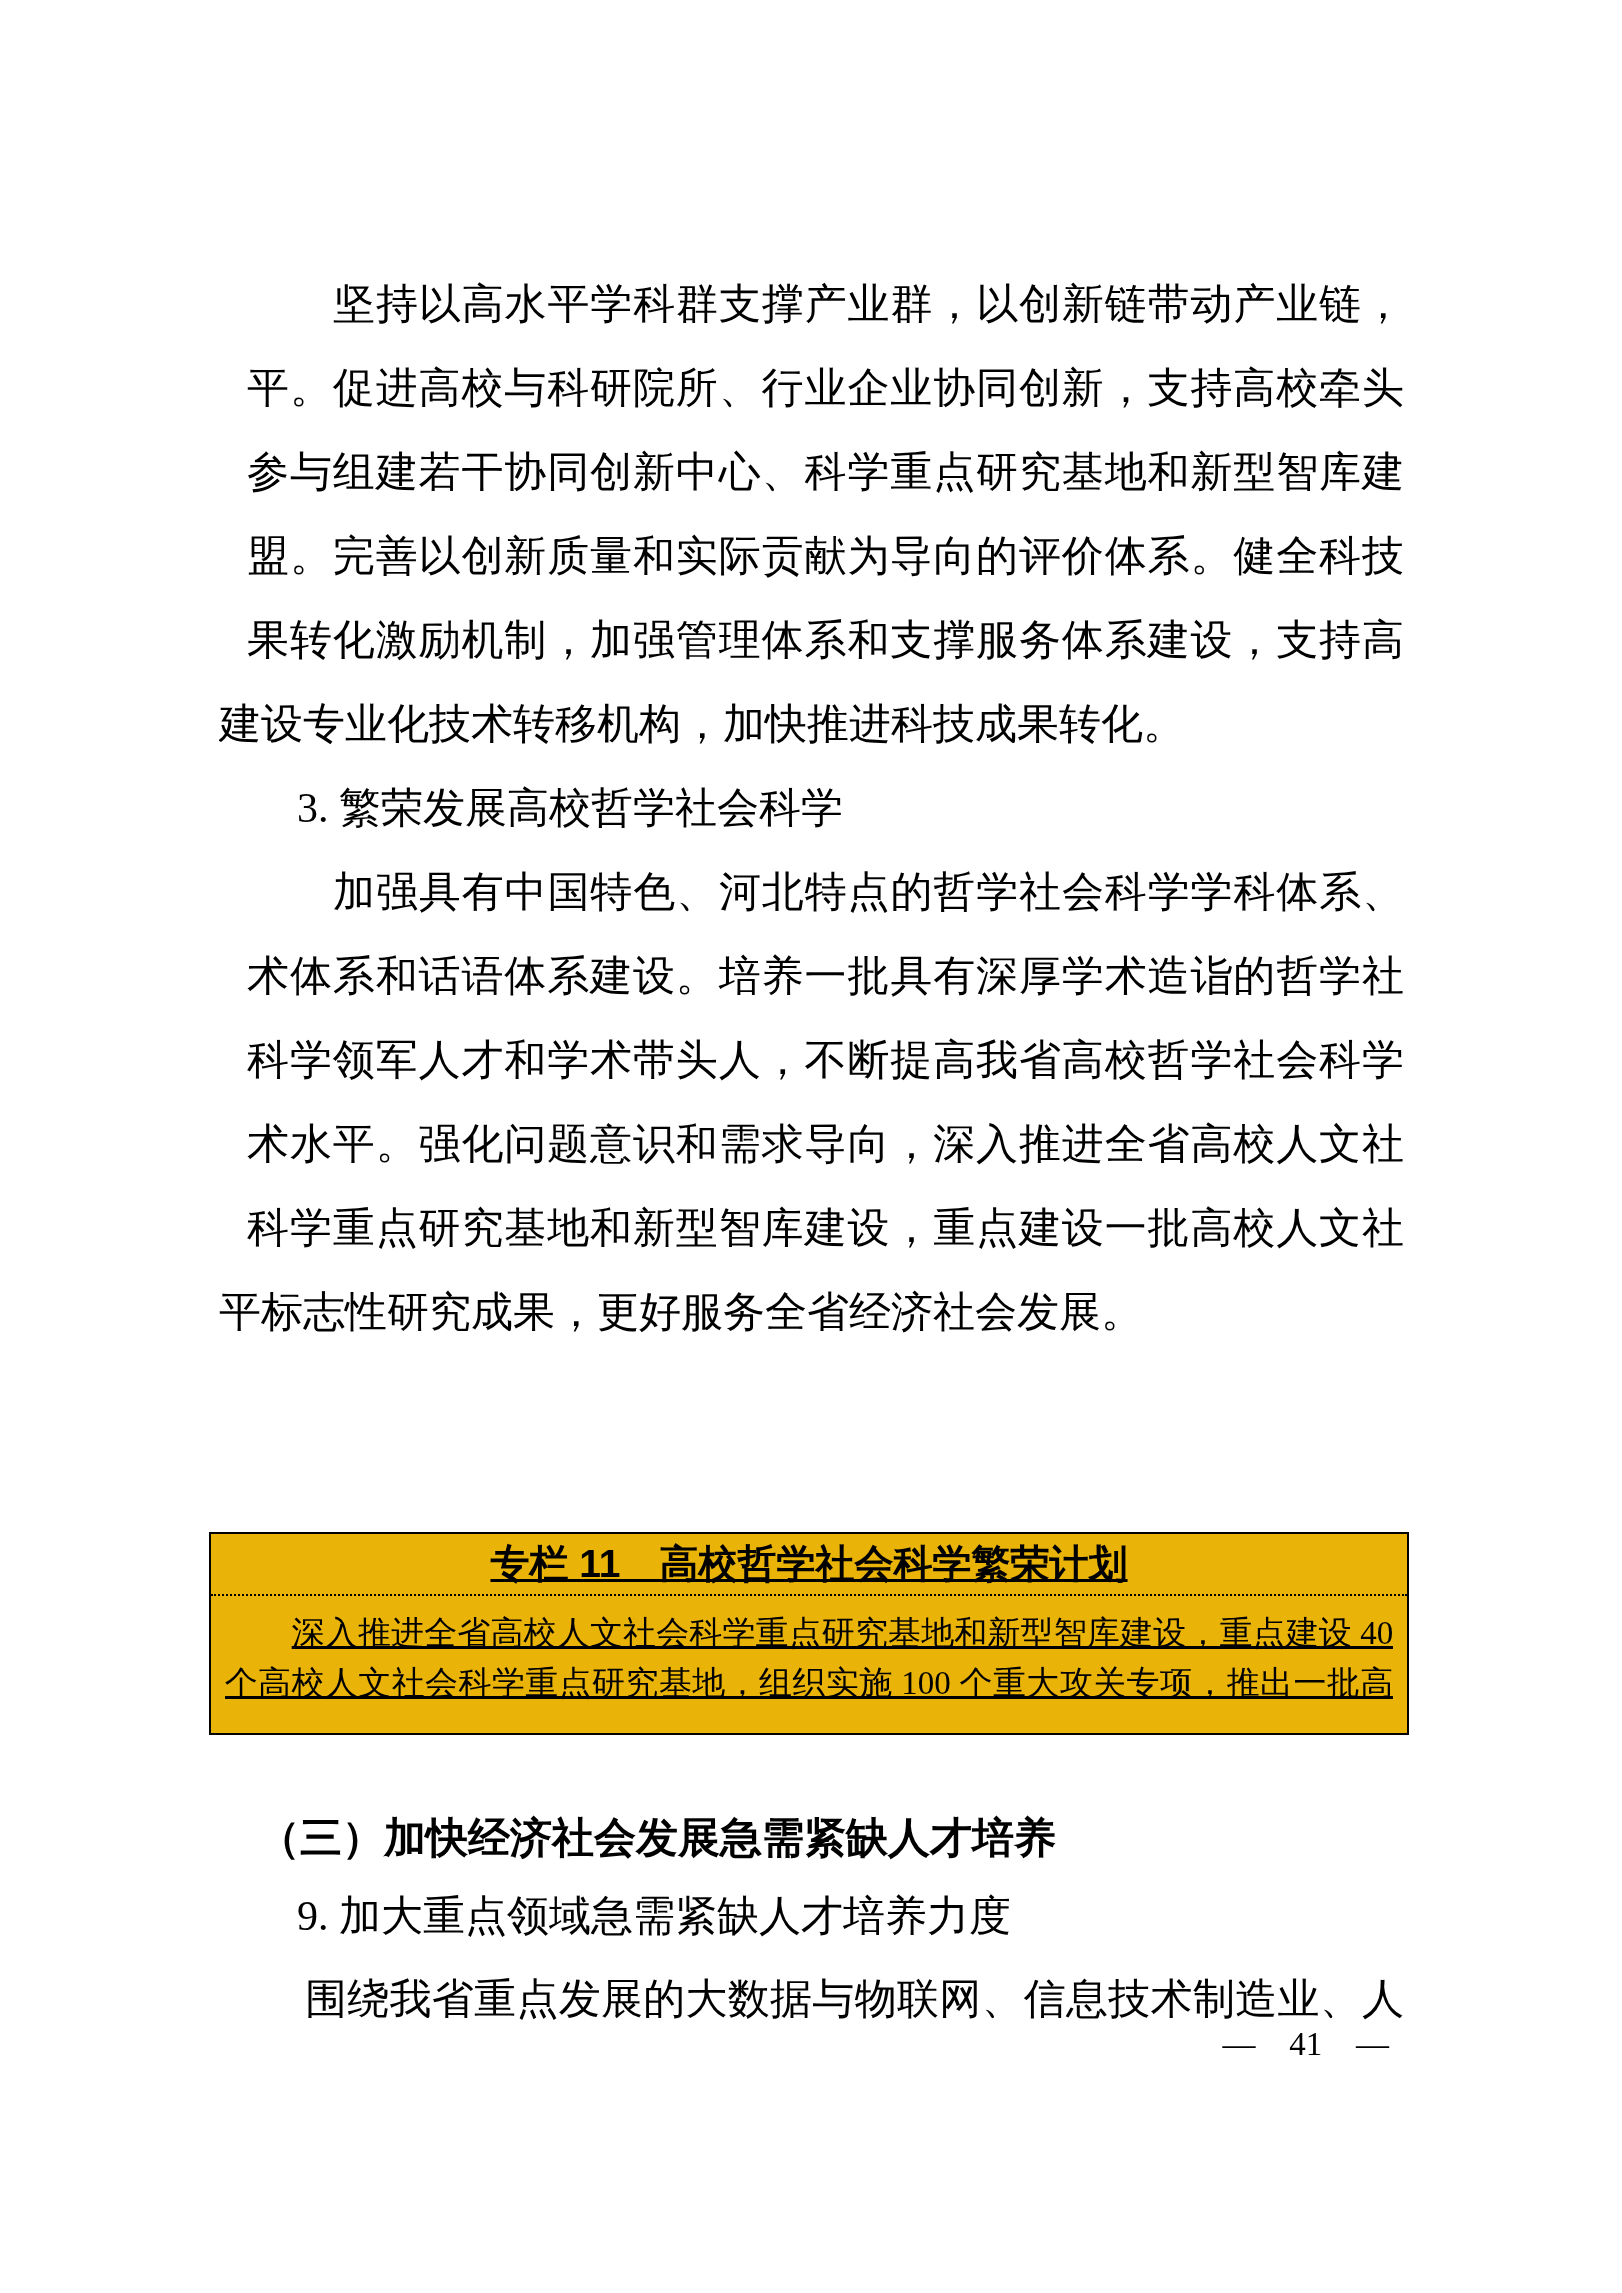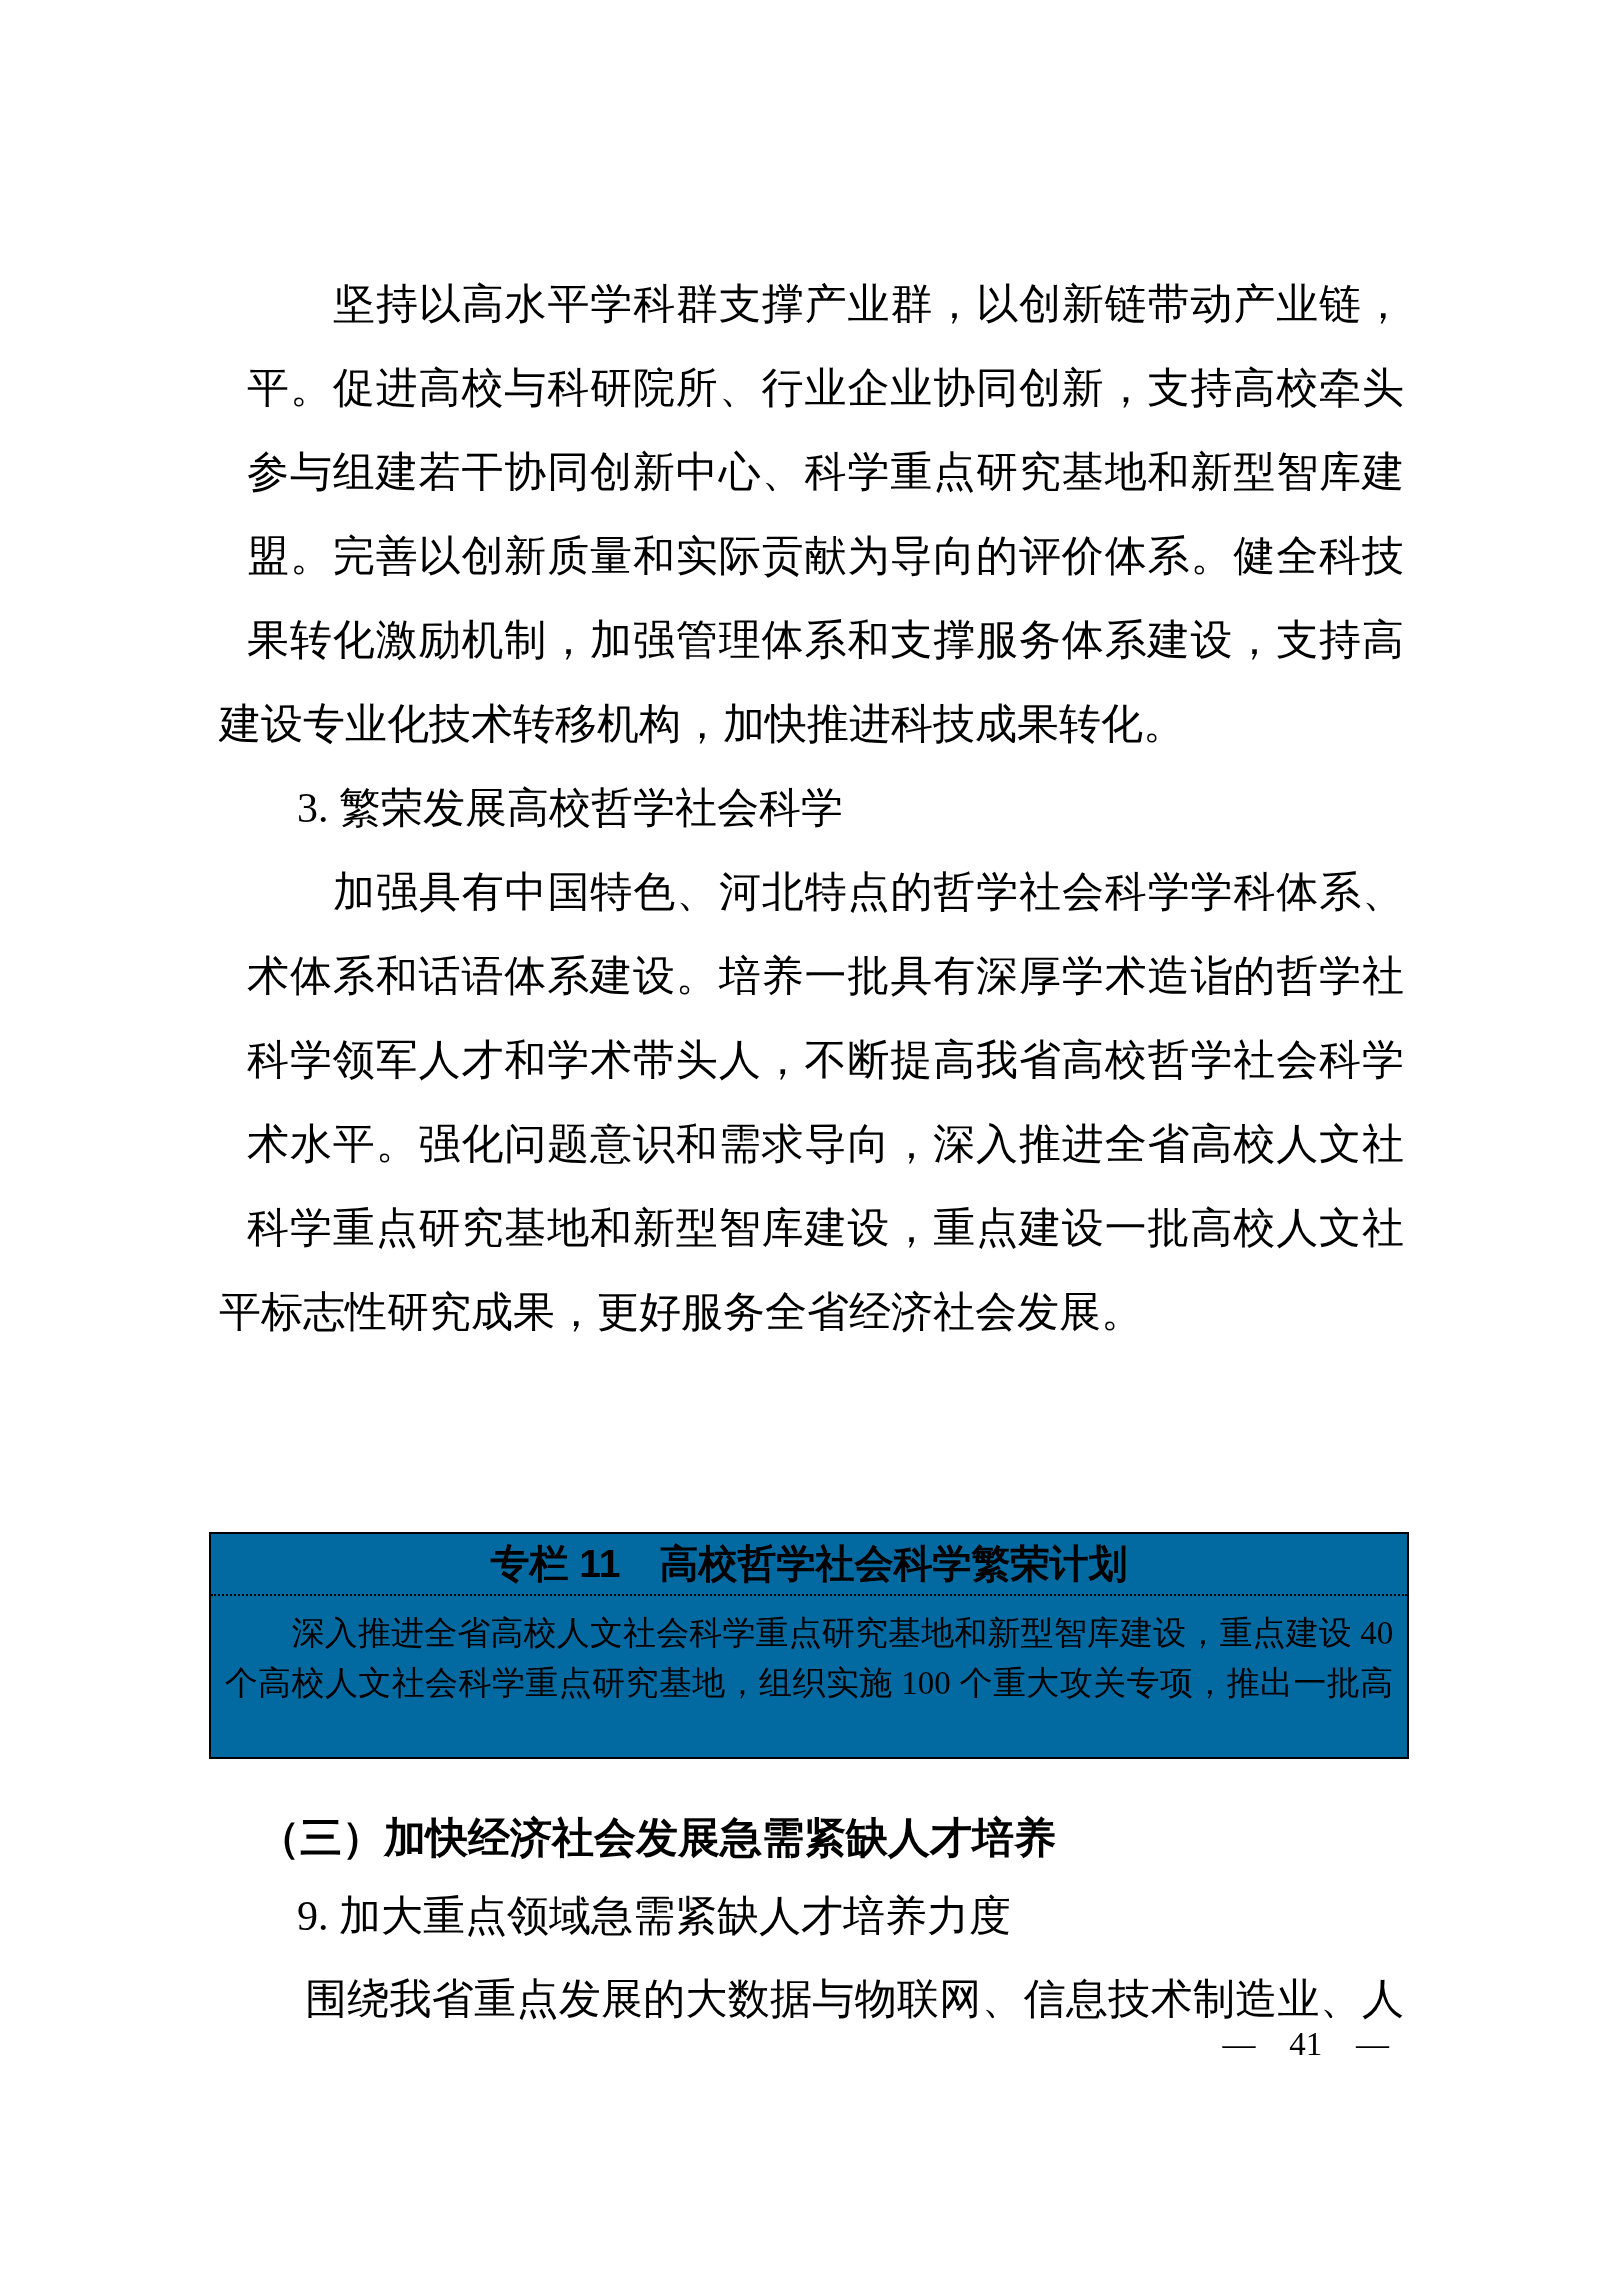--- a/index.html
+++ b/index.html
@@ -35,23 +35,24 @@
   .ind  { text-indent: 86px; }
 
   .kaiti-heading { font-weight: 400; }
 
   
   .callout {
     position: absolute;
     left: 209px;
     top: 1532px;
     width: 1200px;
-    height: 227px;
+    height: 203px;
     border: 2.9px solid #000;
-    background: #0369a1;
+    background: #eab308;
+    text-decoration: underline;
   }
   .callout-title {
     height: 62px;
     line-height: 59px;
     text-align: center;
     font-family: "Liberation Sans", "DejaVu Sans", sans-serif;
     font-weight: 700;
     font-size: 39px;
     border-bottom: 2px dotted #000;
   }

